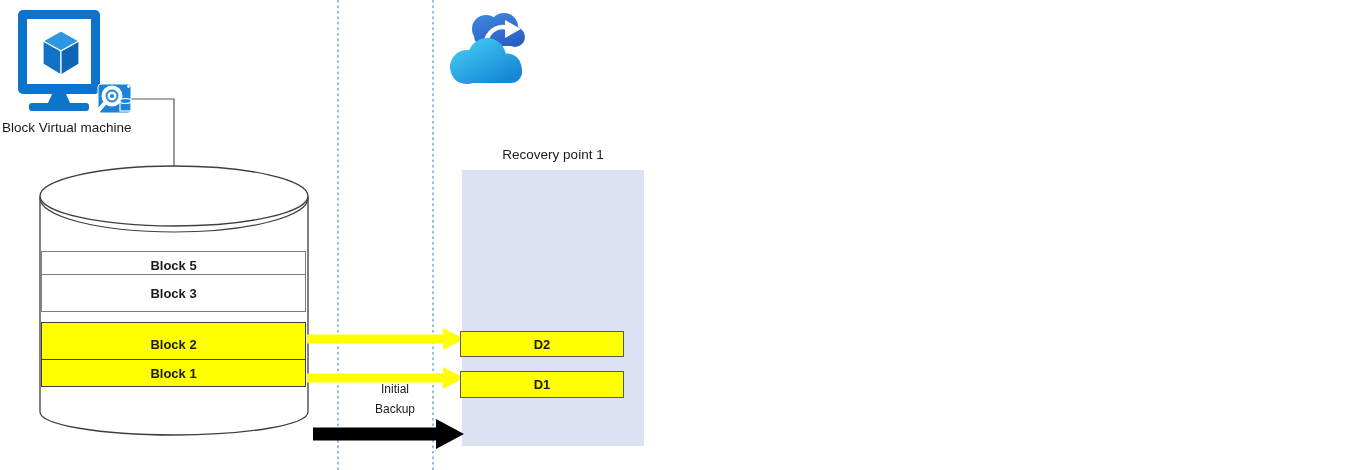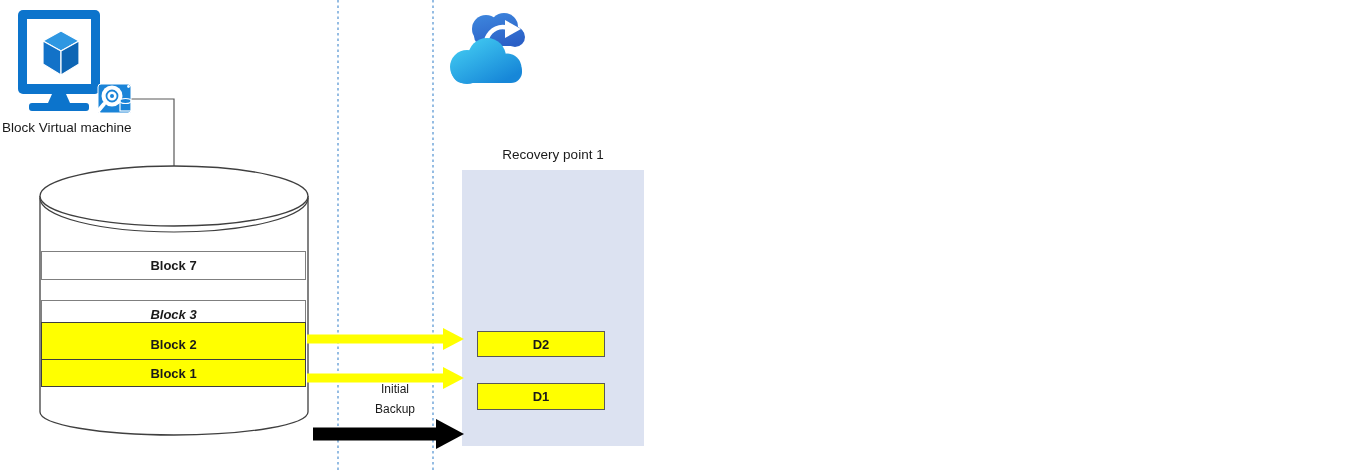--- a/index.html
+++ b/index.html
@@ -12,36 +12,36 @@
   .vm-label{left:2px;top:120px;width:160px;font-size:13.5px;}
   .disk-title{left:74px;top:185px;width:200px;text-align:center;font-size:13.5px;}
   .block{
     position:absolute;left:41px;width:265px;box-sizing:border-box;
     background:#ffffff;border:1.5px solid #7f7f7f;
     display:flex;align-items:center;justify-content:center;
     font-size:13px;font-weight:bold;z-index:3;
   }
   .block.hl{background:#ffff00;border-color:#3f3f3f;}
   .blk4{top:251px;height:29px;}
-  .blk3{top:300px;height:28px;font-style:italic;}
+  .blk3{top:274px;height:38px;}
   .blk2{top:322px;height:44px;}
   .blk1{top:359px;height:28px;}
   .recovery-panel{
     position:absolute;left:462px;top:170px;width:182px;height:276px;
     background:#dce2f1;z-index:1;
   }
   .recovery-title{left:462px;top:147px;width:182px;text-align:center;font-size:13.5px;z-index:3;}
   .dbox{
-    position:absolute;left:477px;width:128px;box-sizing:border-box;
+    position:absolute;left:460px;width:164px;box-sizing:border-box;
     background:#ffff00;border:1.5px solid #595959;
     display:flex;align-items:center;justify-content:center;
     font-size:13px;font-weight:bold;z-index:3;
   }
   .d2{top:331px;height:26px;}
-  .d1{top:371px;height:27px;margin-top:12px;}
+  .d1{top:371px;height:27px;}
   .initial-backup{
     left:368px;top:379px;width:54px;text-align:center;
     font-size:12px;line-height:20px;z-index:3;
   }
   svg{display:block;}
 </style>
 </head>
 <body>
 
 <div class="canvas">
@@ -120,21 +120,21 @@
 
     <g>
       <line x1="313" y1="434" x2="438" y2="434" stroke="#000000" stroke-width="13"></line>
       <polygon points="436,419 436,449 464,434" fill="#000000"></polygon>
     </g>
   </svg>
 
   <div class="lbl vm-label">Block Virtual machine</div>
   <div class="lbl disk-title">VM data disk</div>
 
-  <div class="block blk4">Block 7</div>
+  <div class="block blk4">Block 5</div>
   <div class="block blk3">Block 3</div>
   <div class="block blk2 hl">Block 2</div>
   <div class="block blk1 hl">Block 1</div>
 
   <div class="lbl initial-backup">Initial Backup</div>
 
   <div class="lbl recovery-title">Recovery point 1</div>
   <div class="dbox d2">D2</div>
   <div class="dbox d1">D1</div>
 

